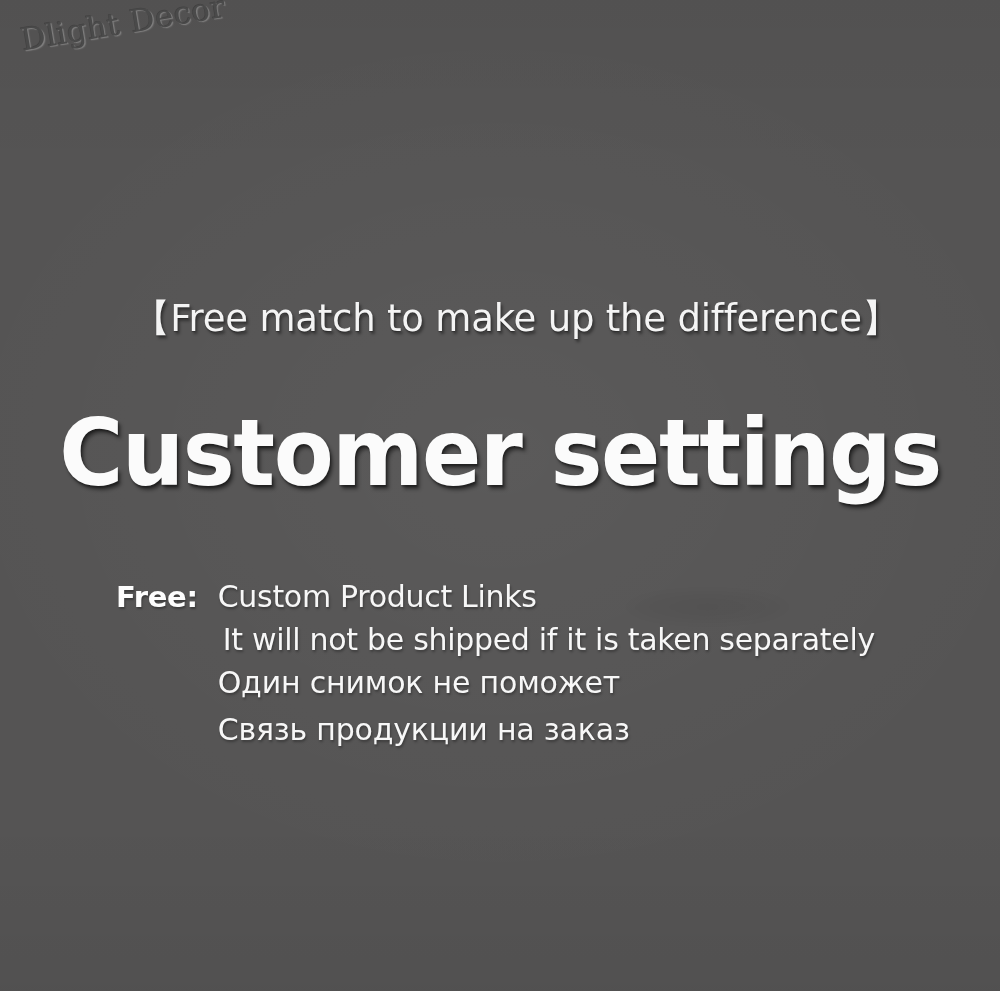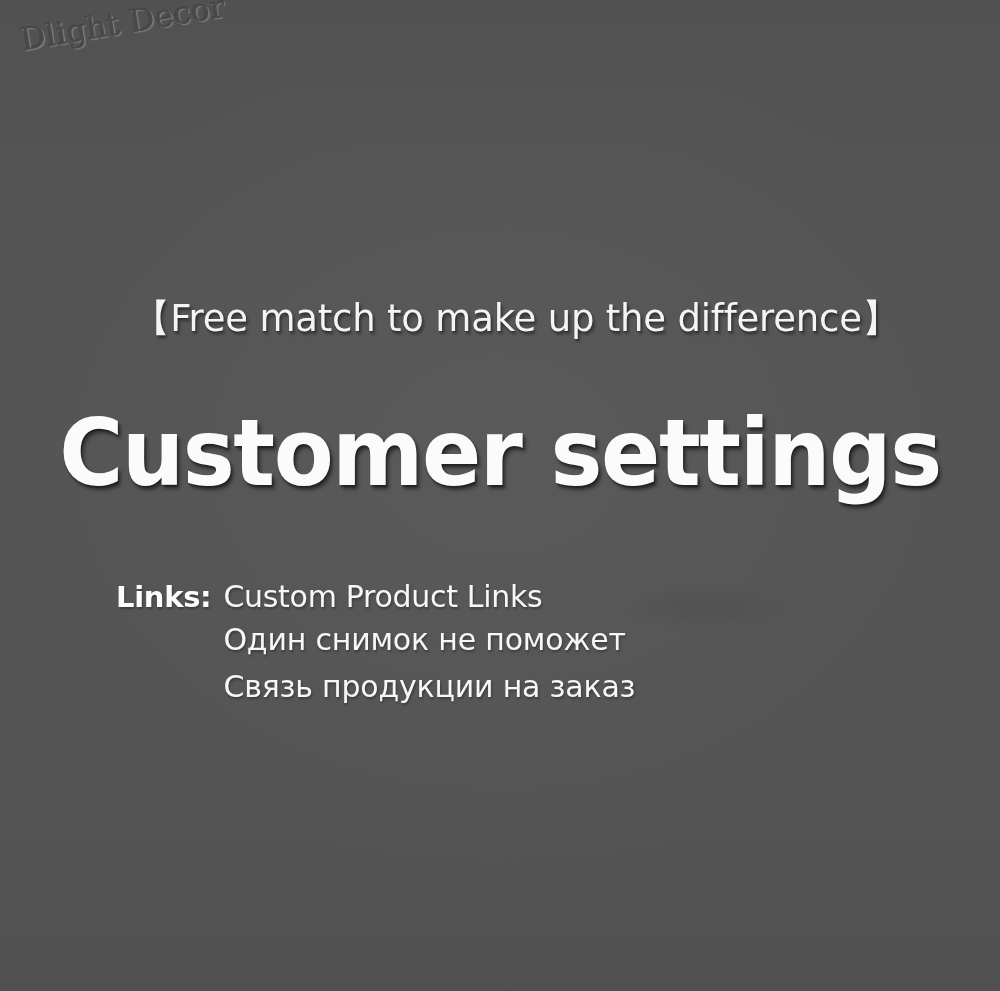--- a/index.html
+++ b/index.html
@@ -120,21 +120,21 @@
     font-family: "DejaVu Sans", sans-serif;
     font-size: 29px;
     font-weight: 700;
     color: #fdfdfd;
     white-space: nowrap;
     letter-spacing: -0.3px;
     text-shadow: 1px 2px 2px rgba(0,0,0,0.30);
   }
 
   .note-lines {
-    margin-left: 12px;
+    margin-left: 20px;
     flex: 1 1 auto;
   }
 
   .note-line {
     font-family: "DejaVu Sans", sans-serif;
     font-size: 30px;
     font-weight: 400;
     color: #f7f7f7;
     line-height: 43px;
     white-space: nowrap;
@@ -164,24 +164,25 @@
 
   <div id="headline">
     <span class="bracket">【</span><span>Free match to make up the difference</span><span class="bracket">】</span>
   </div>
 
   <div id="big-title">Customer settings</div>
 
   <div id="note-block">
     <div id="note-row">
 
-      <div class="note-label">Links:</div>
+      <div class="note-label">Free:</div>
 
       <div class="note-lines">
         <div class="note-line">Custom Product Links</div>
+        <div class="note-line indented">It will not be shipped if it is taken separately</div>
         <div class="note-line ru">Один снимок не поможет</div>
         <div class="note-line ru ru-first">Связь продукции на заказ</div>
       </div>
 
     </div>
   </div>
 
 </div>
 
 </body></html>

